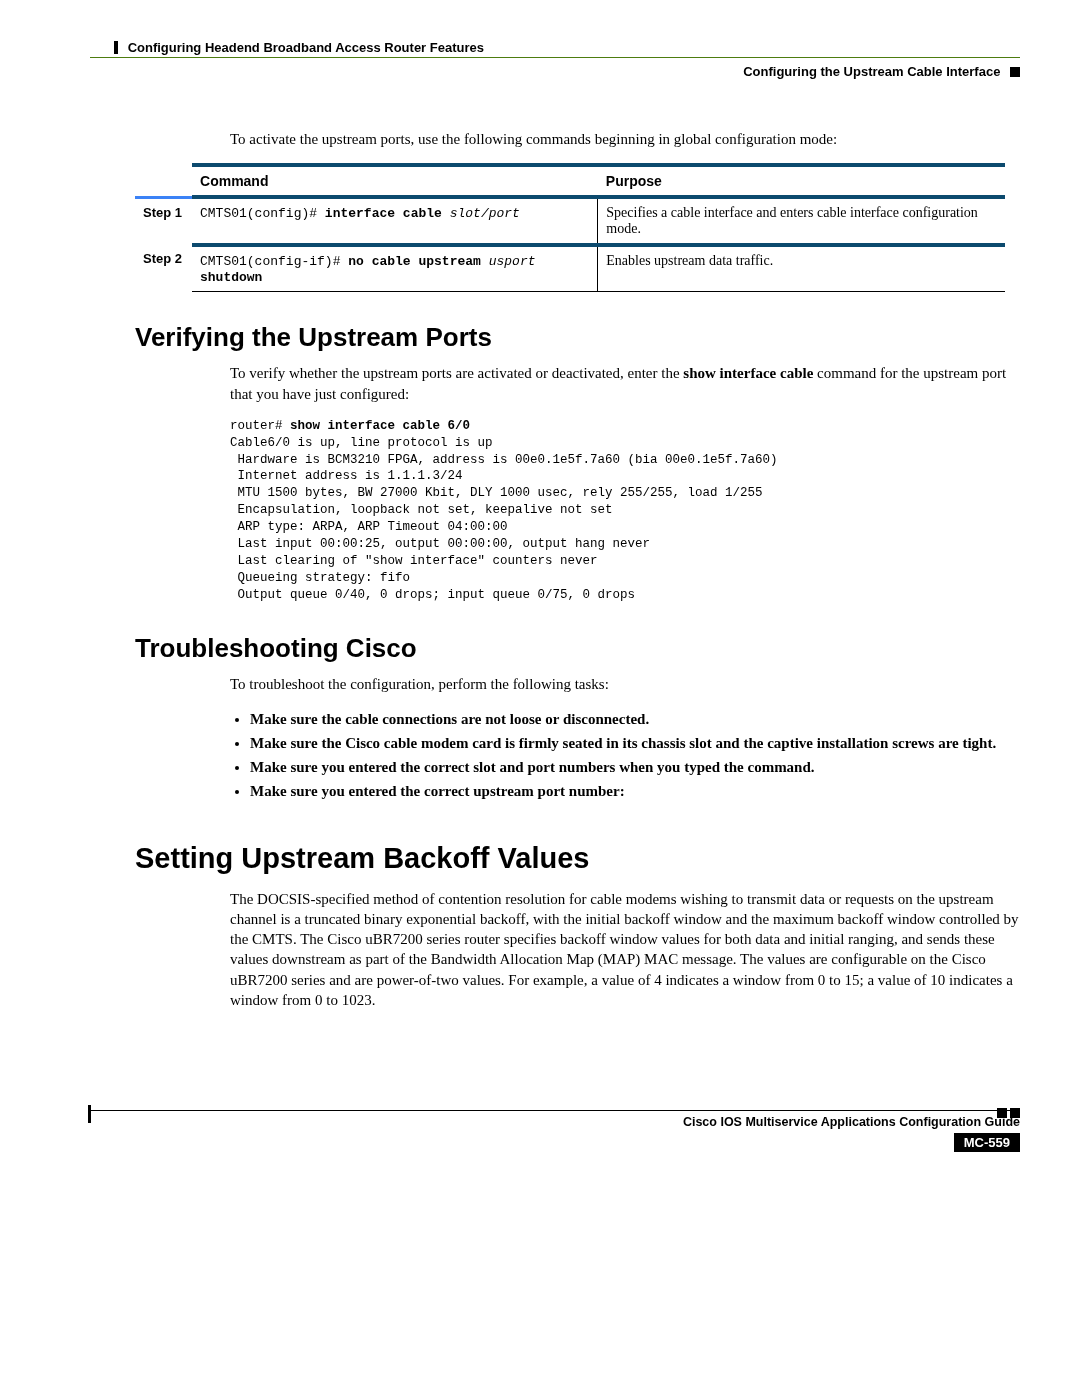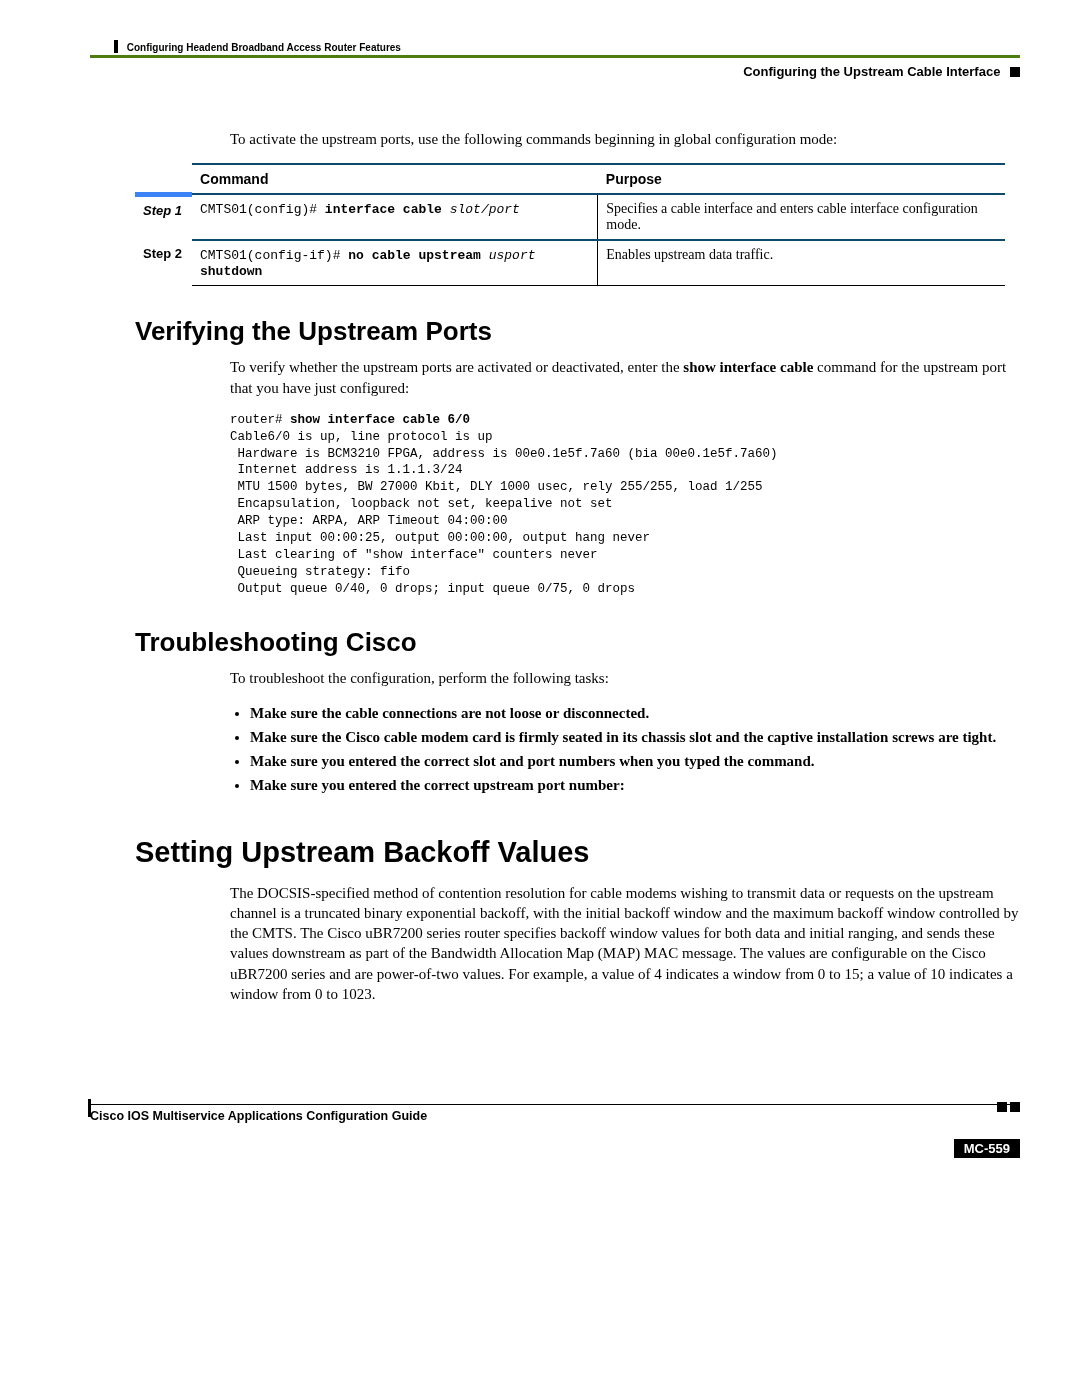--- a/index.html
+++ b/index.html
@@ -9,23 +9,23 @@
     background: #fff;
     margin: 0;
     padding: 40px 60px 30px 90px;
     width: 1080px;
     box-sizing: border-box;
   }
   .sans { font-family: Arial, Helvetica, sans-serif; }
   .mono { font-family: "Courier New", Courier, monospace; font-size: 13px; }
 
   .topbar {
-    border-bottom: 3px solid #4d7c0f;
-    font-weight: bold;
-    font-size: 10px;
+    border-bottom: 1px solid #4d7c0f;
+    font-weight: bold;
+    font-size: 13px;
     padding-bottom: 2px;
     margin-bottom: 6px;
     padding-left: 24px;
   }
   .topbar-chapter { display: inline-block; }
   .topbar-line {
     display: inline-block;
     width: 4px; height: 13px;
     background: #000;
     vertical-align: -2px;
@@ -47,41 +47,41 @@
 
   .body-text { margin: 0 0 14px 140px; line-height: 1.35; }
 
   table.cmdtable {
     border-collapse: collapse;
     width: 870px;
     margin-left: 45px;
     margin-bottom: 30px;
   }
   table.cmdtable th, table.cmdtable td {
-    border-top: 2px solid #0c4a6e;
+    border-top: 4px solid #0c4a6e;
     border-bottom: 1px solid #000;
     padding: 6px 8px;
     text-align: left;
     vertical-align: top;
     font-size: 14px;
   }
   table.cmdtable th {
     font-family: Arial, Helvetica, sans-serif;
     font-weight: bold;
   }
   table.cmdtable td.cmdcell { border-right: 1px solid #000; }
   table.cmdtable td.stepcell {
     font-family: Arial, Helvetica, sans-serif;
     font-weight: bold;
     font-size: 13px;
     border: none;
     padding-right: 10px;
     white-space: nowrap;
   }
-  table.cmdtable td.stepcell.top { border-top: 5px solid #3b82f6; font-style: italic; }
+  table.cmdtable td.stepcell.top { border-top: 3px solid #3b82f6; }
   table.cmdtable th.firststep {
     border-top: none;
     border-bottom: none;
   }
 
   h2.section {
     font-family: Arial, Helvetica, sans-serif;
     font-size: 26px;
     font-weight: bold;
     margin: 24px 0 10px 45px;
@@ -108,20 +108,21 @@
   ul.sub > li { list-style: none; margin: 6px 0; }
   ul.sub > li::before { content: "–  "; font-weight: bold; }
 
   .footer {
     margin-top: 100px;
     border-top: 1px solid #000;
     position: relative;
     padding-top: 4px;
   }
   .footer-guide {
+    text-align: right;
     font-family: Arial, Helvetica, sans-serif;
     font-weight: bold;
     font-size: 12.5px;
   }
   .footer-marks {
     position: absolute;
     right: 0;
     top: -7px;
   }
   .footer-marks .sq { width: 10px; height: 10px; margin-left: 3px; }
@@ -135,21 +136,21 @@
   }
   .page-badge {
     display: inline-block;
     background: #000;
     color: #fff;
     font-family: Arial, Helvetica, sans-serif;
     font-weight: bold;
     font-size: 13px;
     padding: 2px 10px;
     float: right;
-    margin-top: 14px;
+    margin-top: 2px;
   }
 
   .italic { font-style: italic; }
 </style>
 </head>
 <body>
 
 <div class="sans topbar">
   <span class="topbar-line"></span>
   <span class="topbar-chapter">Configuring Headend Broadband Access Router Features</span>

